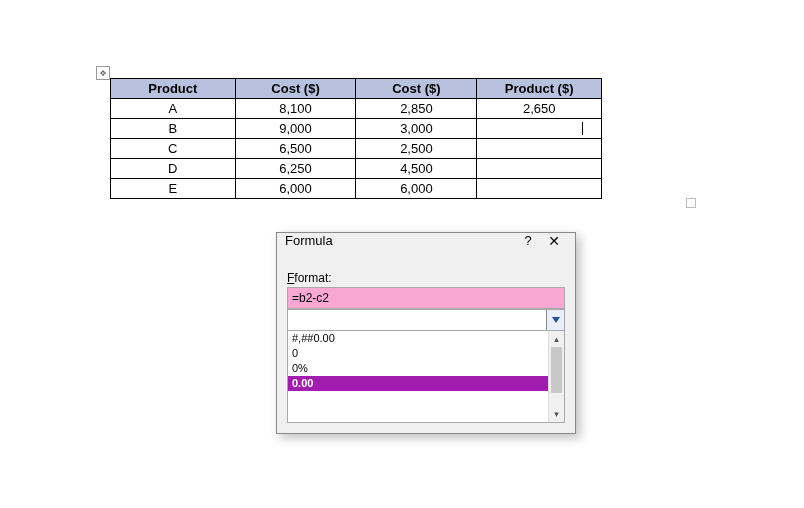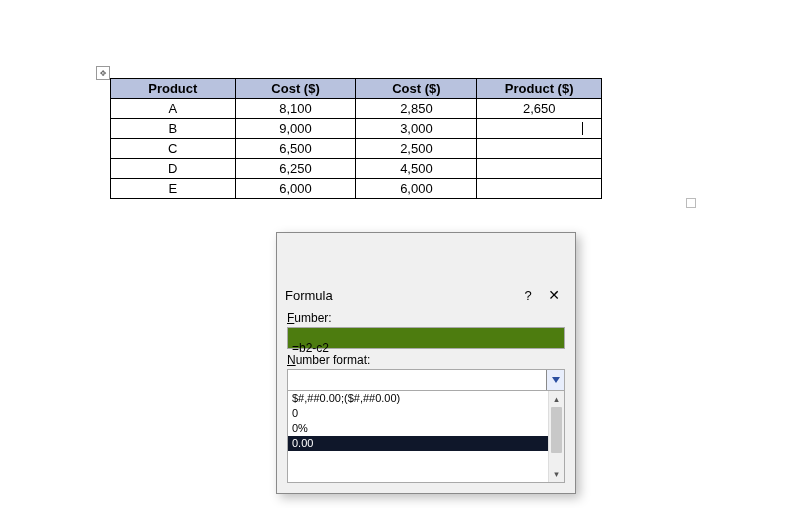--- a/index.html
+++ b/index.html
@@ -73,25 +73,24 @@
     position: absolute;
     left: 276px;
     top: 232px;
     width: 300px;
     background: #f0f0f0;
     border: 1px solid #8a8a8a;
     box-shadow: 4px 4px 10px rgba(0,0,0,0.25);
   }
   .dialog-title {
     display: flex;
-    align-items: flex-end;
+    align-items: flex-start;
     height: 30px;
     padding: 0 8px;
     font-size: 13px;
-    margin-top: 40px;
   }
   .dialog-title .t { flex: 1; }
   .dialog-title .btn {
     width: 26px;
     text-align: center;
     font-size: 13px;
     cursor: pointer;
   }
   .dialog-title .btn.close { font-size: 14px; }
   .dialog-body {
@@ -100,22 +99,22 @@
   .lbl {
     font-size: 12px;
     margin-top: 4px;
     margin-bottom: 2px;
   }
   .lbl .ul { text-decoration: underline; }
   .txtbox {
     width: 100%;
     height: 22px;
     border: 1px solid #a9a9a9;
-    background: #4d7c0f;
-    padding: 10px 4px;
+    background: #f9a8d4;
+    padding: 0 4px;
     font-size: 12px;
     line-height: 20px;
   }
   .combo {
     position: relative;
     width: 100%;
     height: 22px;
     border: 1px solid #a9a9a9;
     background: #fff;
     display: flex;
@@ -147,22 +146,23 @@
     overflow: hidden;
   }
   .listbox .item {
     padding: 0 4px;
     height: 15px;
     line-height: 15px;
     font-size: 11px;
     white-space: nowrap;
   }
   .listbox .item.sel {
-    background: #0f172a;
+    background: #a21caf;
     color: #fff;
+    font-weight: bold;
   }
   .listbox .scroll {
     position: absolute;
     right: 0; top: 0; bottom: 0;
     width: 16px;
     background: #f0f0f0;
     border-left: 1px solid #ddd;
   }
   .listbox .scroll .a {
     width: 100%; height: 16px;
@@ -229,33 +229,32 @@
 
 <div class="resize-handle"></div>
 
 <div class="dialog">
   <div class="dialog-title">
     <span class="t">Formula</span>
     <span class="btn">?</span>
     <span class="btn close">✕</span>
   </div>
   <div class="dialog-body">
-    <div class="lbl"><span class="ul">F</span><span>umber:</span></div>
+    <div class="lbl"><span class="ul">F</span><span>format:</span></div>
     <div class="txtbox">=b2-c2</div>
-    <div class="lbl"><span class="ul">N</span><span>umber format:</span></div>
     <div class="combo">
       <input value="" style="">
       <div class="arrow">
         <svg width="8" height="6" viewBox="0 0 8 6">
             <path d="M0 0 L8 0 L4 6 Z" fill="#2a4ea0"></path>
           </svg>
       </div>
     </div>
     <div class="listbox">
-      <div class="item">$#,##0.00;($#,##0.00)</div>
+      <div class="item">#,##0.00</div>
       <div class="item">0</div>
       <div class="item">0%</div>
       <div class="item sel">0.00</div>
       <div class="scroll">
         <div class="a">▴</div>
         <div class="thumb"></div>
         <div class="a" style="position:absolute;bottom:0;left:0">▾</div>
       </div>
     </div>
   </div>

